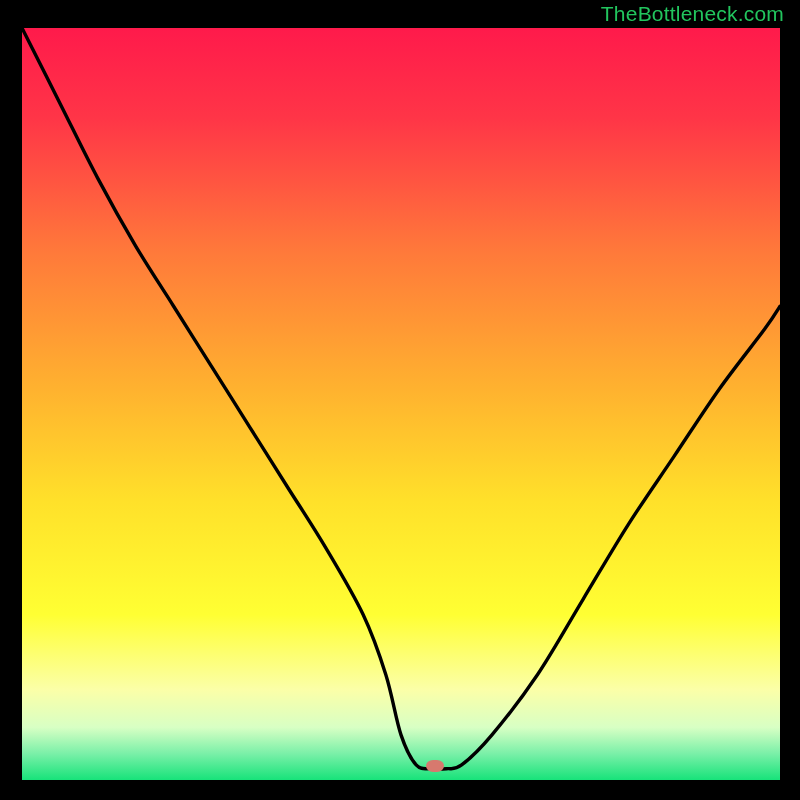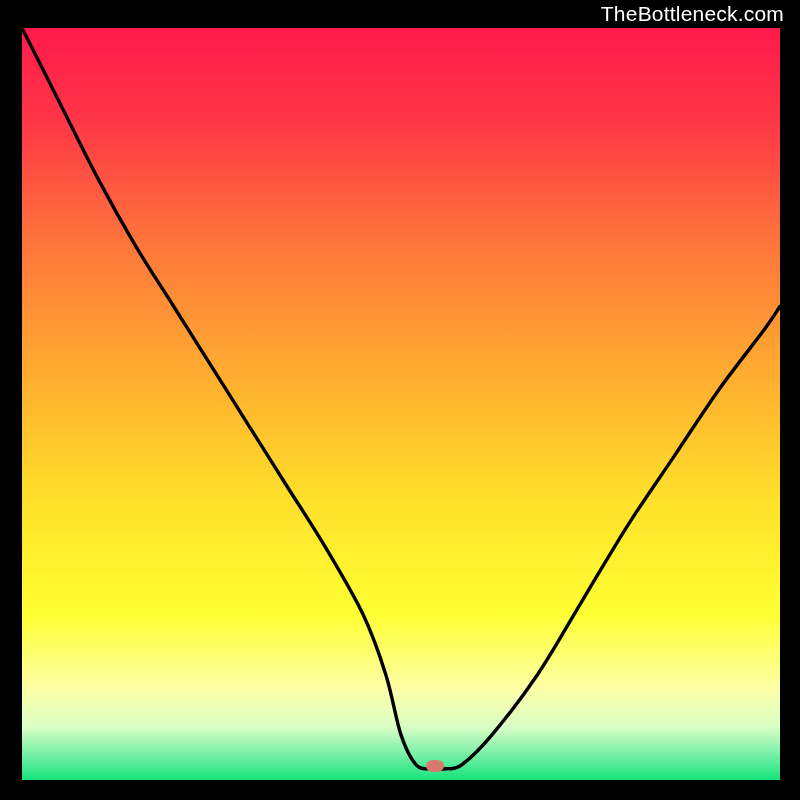--- a/index.html
+++ b/index.html
@@ -14,21 +14,21 @@
   .frame {
     position: relative;
     width: 800px;
     height: 800px;
     background: #000;
   }
   .watermark {
     position: absolute;
     top: 2px;
     right: 16px;
-    color: #ffffff;
+    color: #22c55e;
     font-size: 21px;
     font-weight: 500;
     letter-spacing: 0.2px;
     z-index: 10;
   }
   .plot-area {
     position: absolute;
     left: 22px;
     top: 28px;
     width: 758px;

